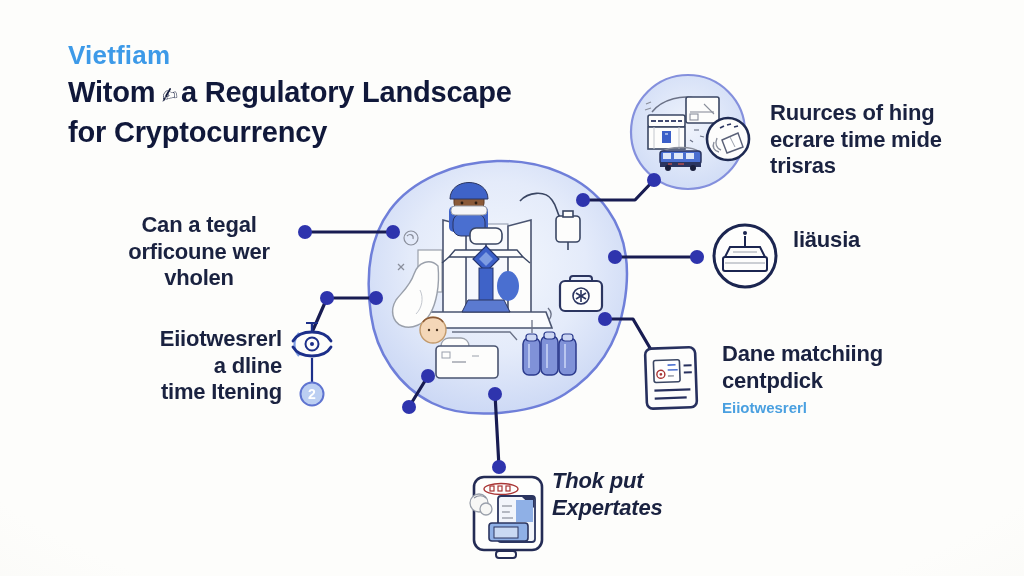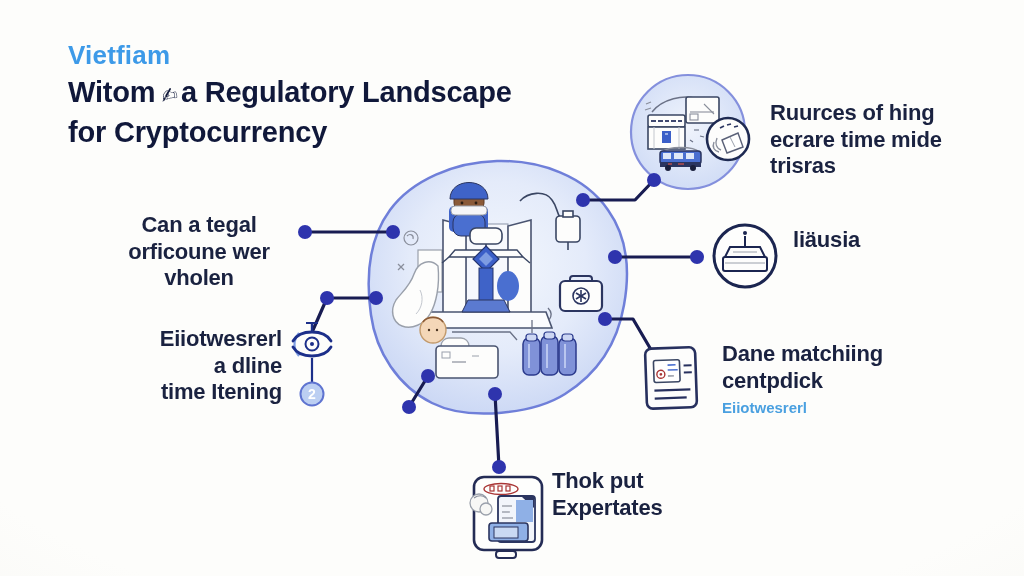--- a/index.html
+++ b/index.html
@@ -31,21 +31,21 @@
   .sub{
     margin-top:3px;font-size:15px;line-height:21px;color:#4aa0e0;font-weight:700;letter-spacing:0;
   }
   .sub span{display:block;}
   #lbl-left1{left:112px;top:212px;width:174px;text-align:center;}
   #lbl-left2{left:88px;top:326px;width:194px;}
   #lbl-left3{left:224px;top:424px;width:174px;}
   #lbl-right1{left:770px;top:100px;width:215px;}
   #lbl-right2{left:793px;top:227px;width:170px;}
   #lbl-right3{left:722px;top:340px;width:230px;line-height:27px;}
-  #lbl-bottom{left:552px;top:468px;width:170px;}
+  #lbl-bottom{left:552px;top:468px;width:170px;font-style:italic;}
 </style>
 </head>
 <body>
 
 <div class="canvas">
 
   <svg class="layer" width="1024" height="576" viewBox="0 0 1024 576">
     <defs>
       <radialGradient id="bfill" cx="50%" cy="42%" r="62%">
         <stop offset="0%" stop-color="#f3f7fd"></stop>

